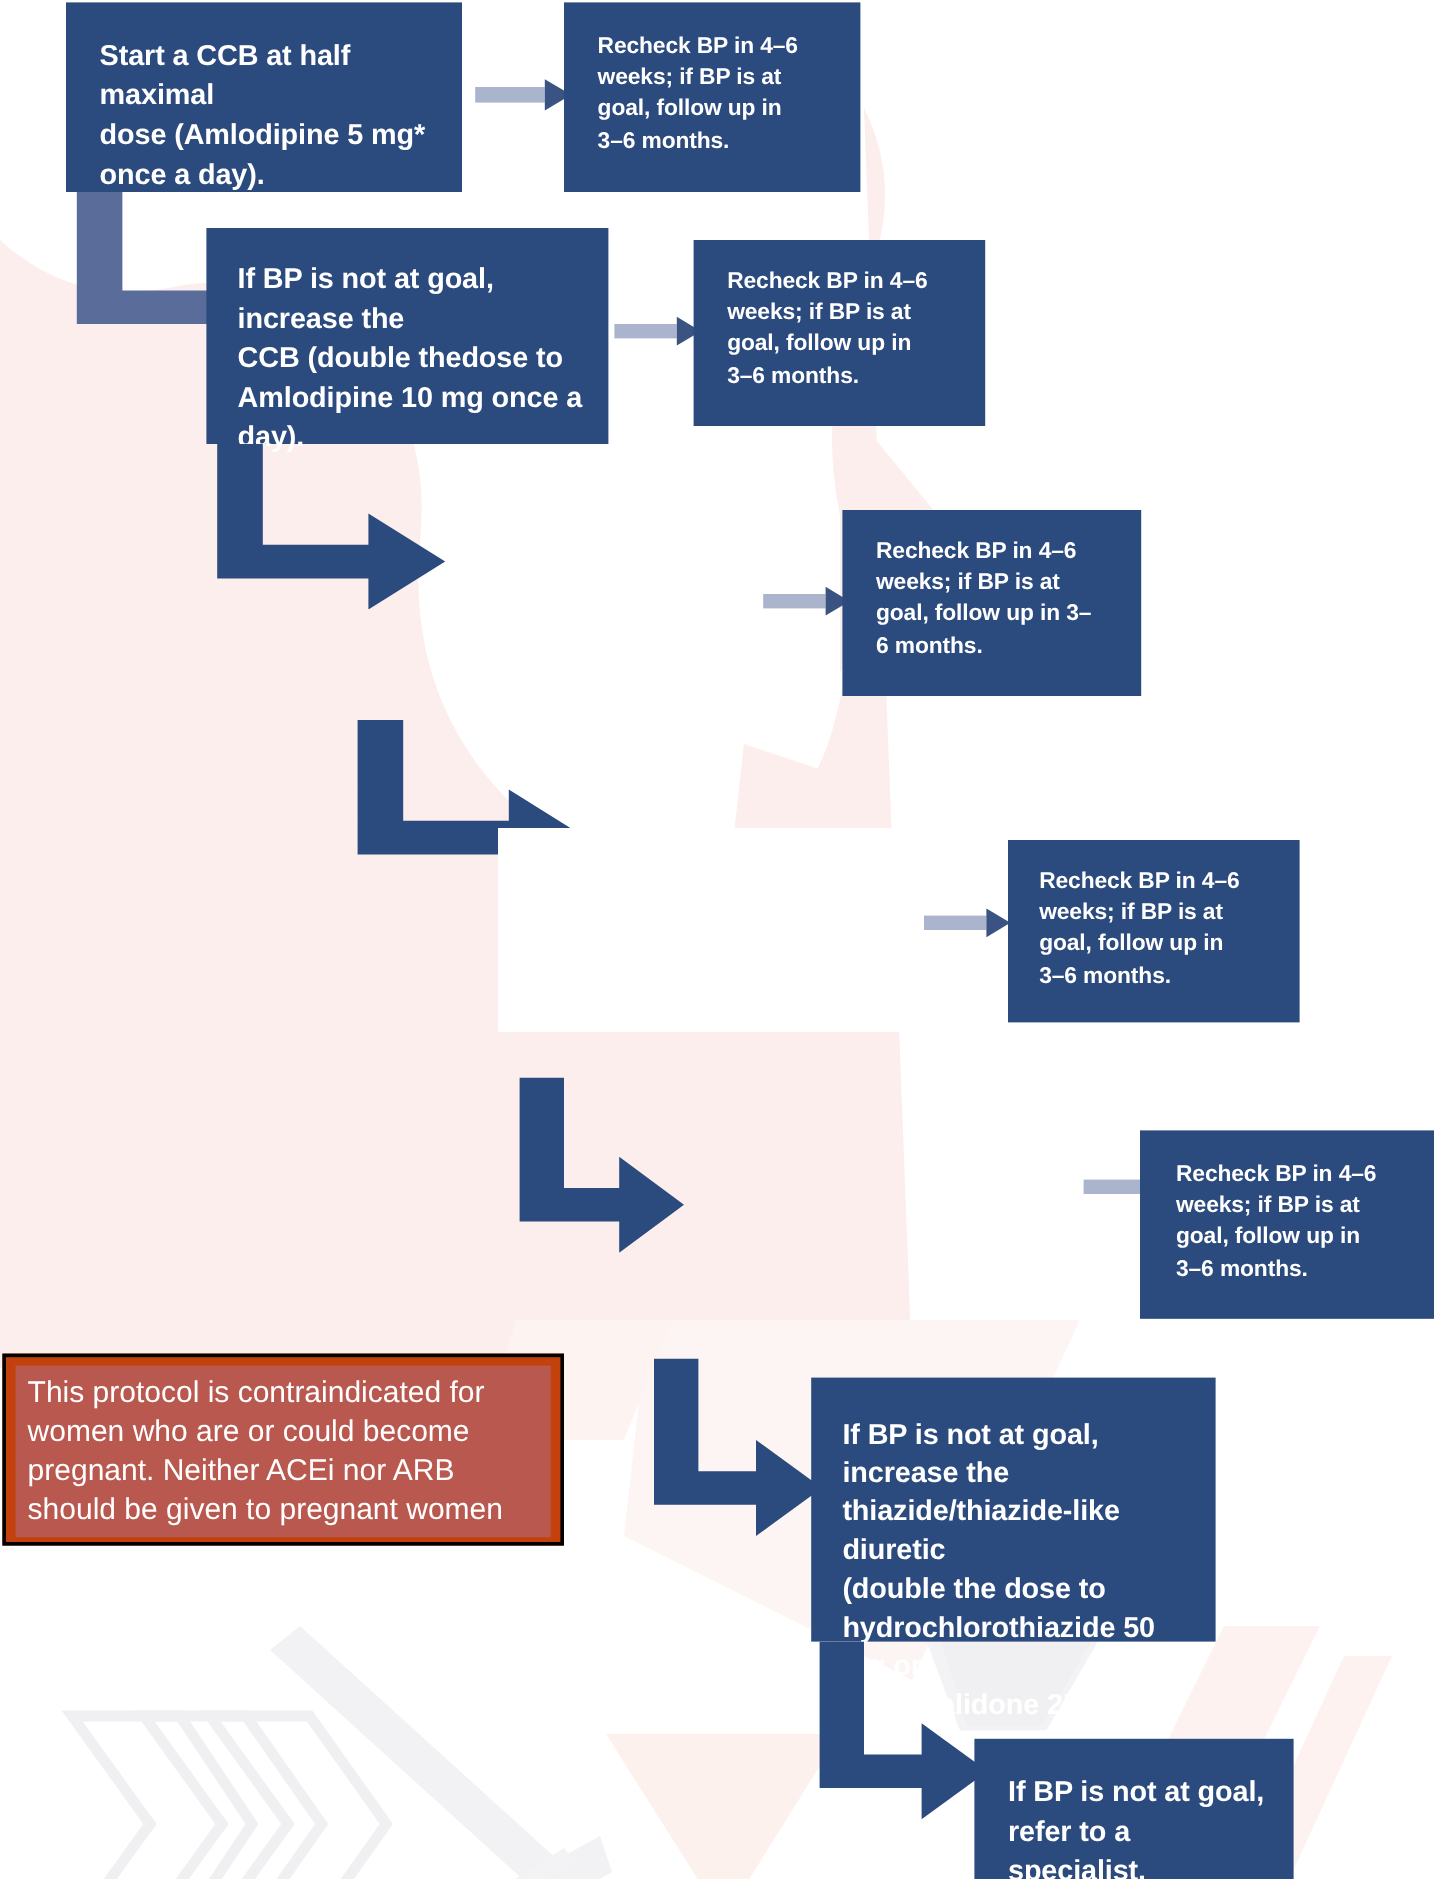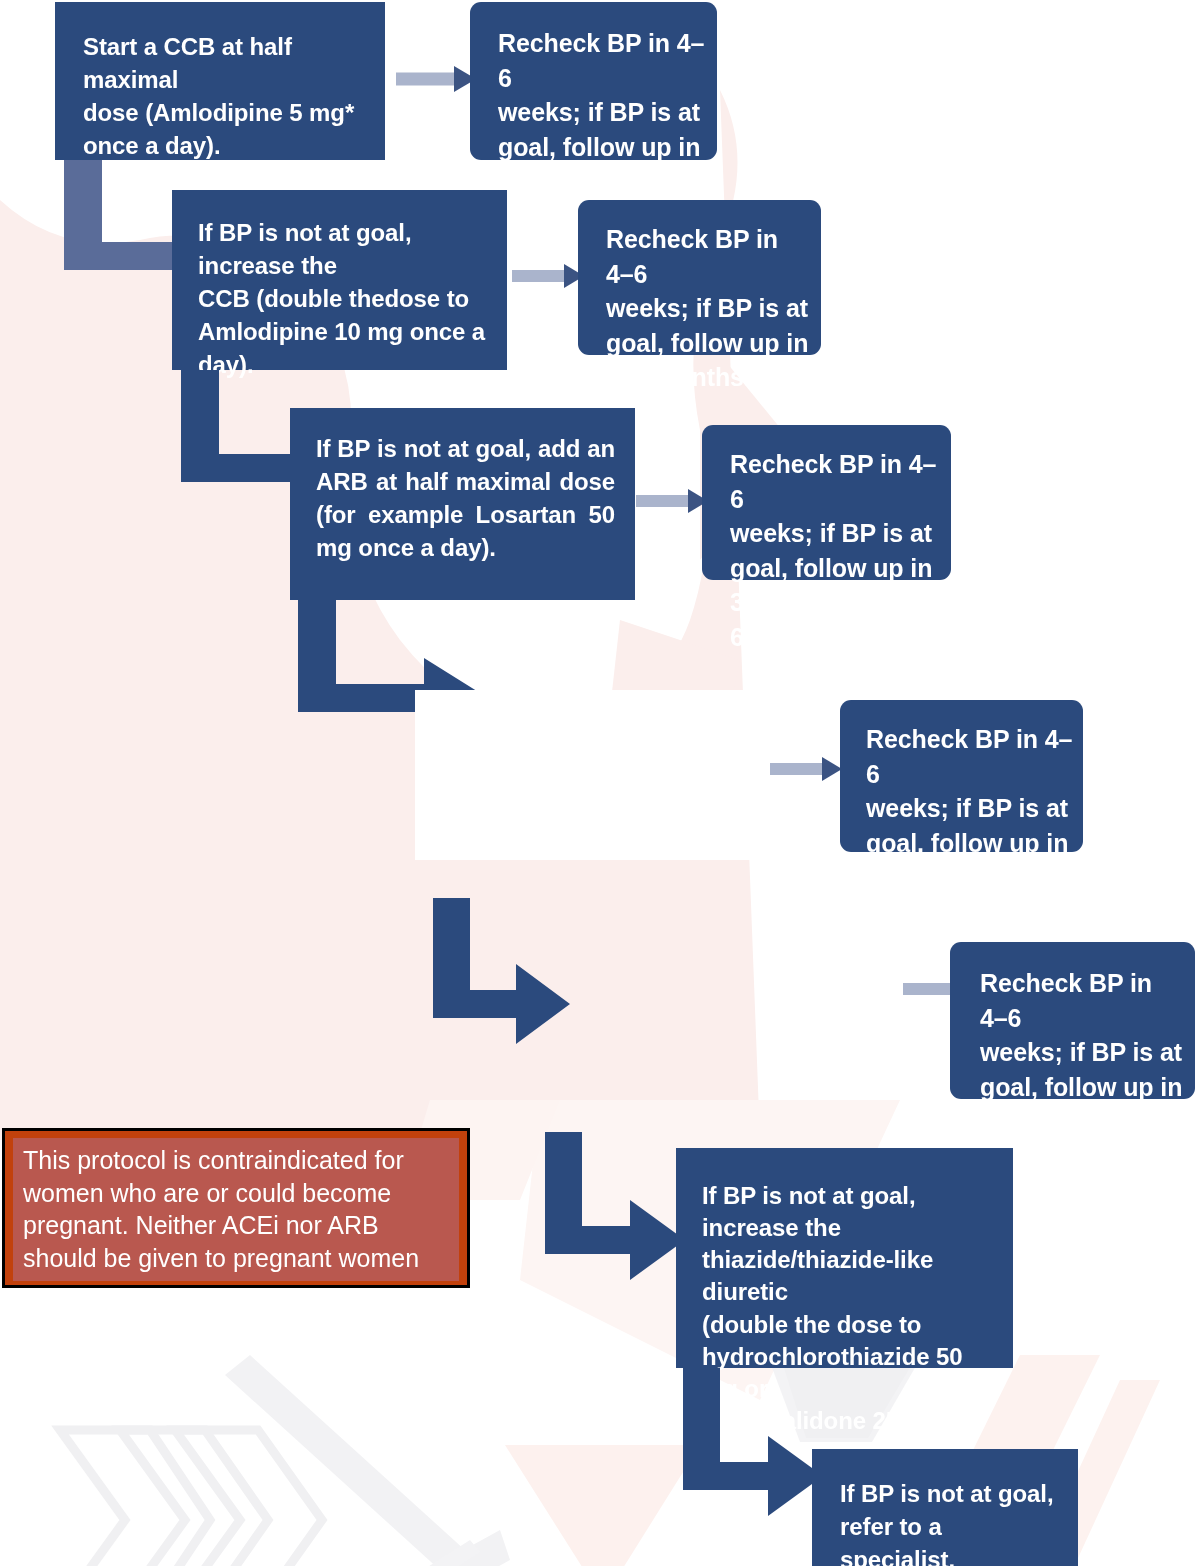--- a/index.html
+++ b/index.html
@@ -22,21 +22,21 @@
   .box {
     position:absolute;
     background:#2b4a7d;
     color:#ffffff;
     font-weight:bold;
     line-height:1.38;
     letter-spacing:-0.1px;
   }
   .box .txt { display:block; white-space:pre-line; }
   .box.action { font-size:24px; }
-  .box.recheck { font-size:25px;border-radius:11px; }
+  .box.recheck { font-size:19px; }
   .box.justify .txt { text-align:justify; text-align-last:left; }
   .halo {
     position:absolute;
     background:#ffffff;
   }
 
   
   .sarrow { position:absolute; }
   .sarrow .shaft {
     position:absolute; left:0; top:50%;
@@ -154,23 +154,20 @@
 goal, follow up in
 3–6 months.</span>
   </div>
 
   <div class="elbow" id="elbow-2" style="left:175px; top:370px; width:200px; height:138px;">
     <svg viewBox="0 0 200 138" preserveAspectRatio="none">
       <path d="M6 0 L 44 0 L 44 84 L 132 84 L 132 58 L 196 98 L 132 138 L 132 112 L 6 112 Z" fill="#2b4a7d"></path>
     </svg>
   </div>
 
-  <div class="box action justify" id="box-3-action" style="left:290px; top:408px; width:345px; height:192px; padding:24px 20px 0 26px;">
-    <span class="txt">If BP is not at goal, add an ARB at half maximal dose (for example Losartan 50 mg once a day).</span>
-  </div>
 
   <div class="sarrow" id="arrow-3" style="left:636px; top:487px; width:72px; height:28px;">
     <span class="shaft" style="width:52px; height:12px;"></span>
     <span class="head" style="border-top-width:12px;border-bottom-width:12px;border-left-width:20px;"></span>
   </div>
 
   <div class="box recheck" id="box-3-recheck" style="left:702px; top:425px; width:249px; height:155px; padding:22px 10px 0 28px;">
     <span class="txt">Recheck BP in 4–6
 weeks; if BP is at
 goal, follow up in 3–

